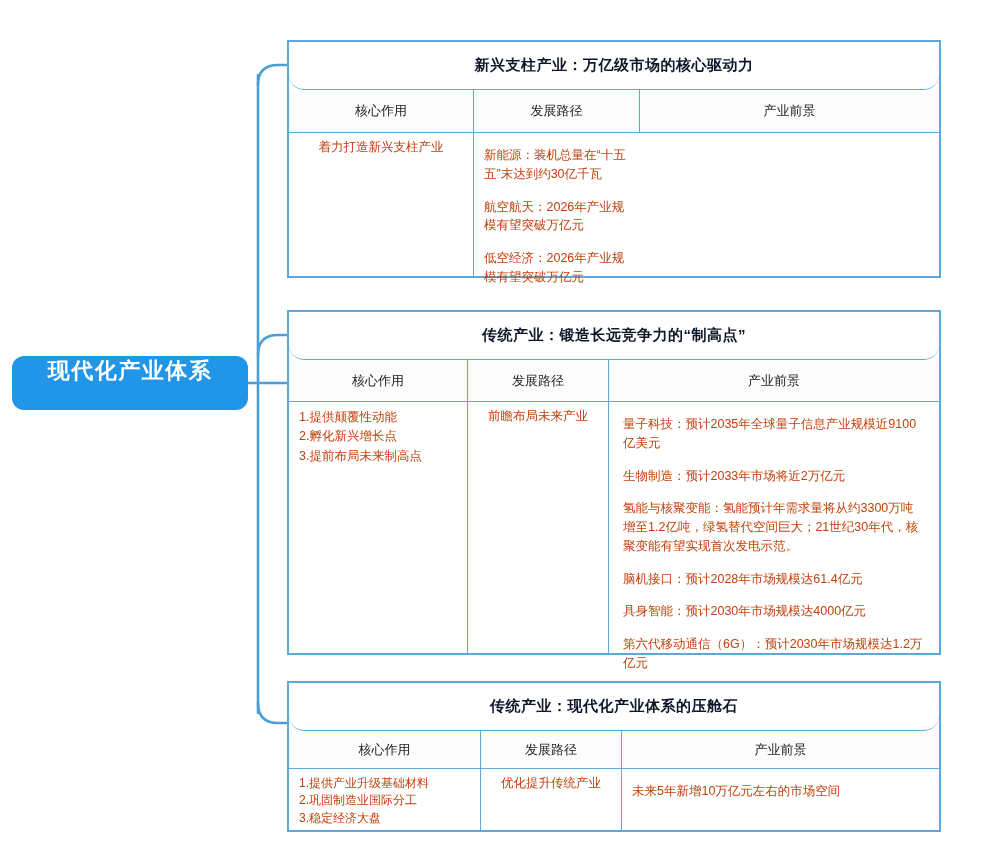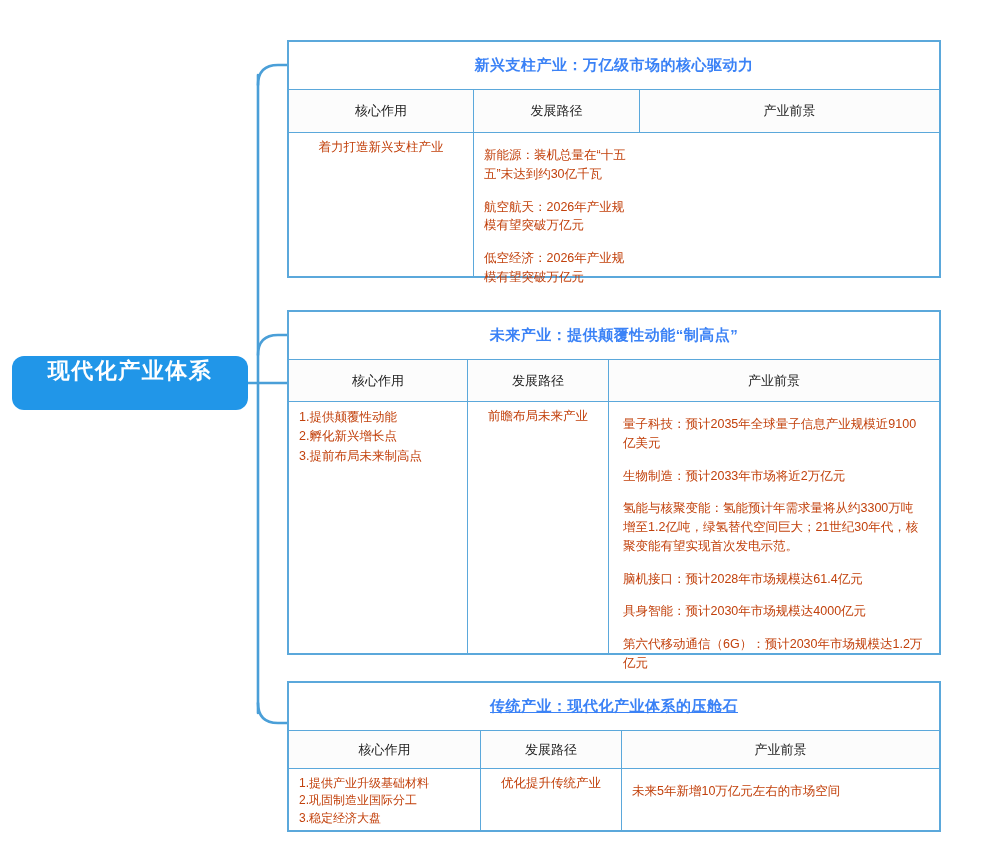--- a/index.html
+++ b/index.html
@@ -49,24 +49,25 @@
     border: 2px solid #5ba8db;
     background: #ffffff;
   }
   .branch-title {
     border-bottom: 1px solid #5ba8db;
     display: flex;
     align-items: center;
     justify-content: center;
     font-size: 15px;
     font-weight: bold;
-    color: #3b82f6;
+    color: #0f172a;
     letter-spacing: .5px;
     text-align: center;
     padding: 0 10px;
+    border-radius: 15px;
   }
   .branch-head {
     display: flex;
     border-bottom: 1px solid #5ba8db;
     background: #fcfcfc;
   }
   .branch-head .hcell {
     display: flex;
     align-items: center;
     justify-content: center;
@@ -122,21 +123,21 @@
   #branch-2 .branch-head .hcell:nth-child(1) { width: 179px; }
   #branch-2 .branch-head .hcell:nth-child(2) { width: 141px; }
   #branch-2 .branch-head .hcell:nth-child(3) { flex: 1; }
   #branch-2 .branch-body { height: 251px; }
   #branch-2 .branch-body .bcell:nth-child(1) { width: 179px; }
   #branch-2 .branch-body .bcell:nth-child(2) { width: 141px; }
   #branch-2 .branch-body .bcell:nth-child(3) { flex: 1; padding: 6px 14px; }
 
   
   #branch-3 { left: 287px; top: 681px; width: 654px; height: 151px; }
-  #branch-3 .branch-title { height: 48px; text-decoration: underline; }
+  #branch-3 .branch-title { height: 48px; }
   #branch-3 .branch-head { height: 38px; }
   #branch-3 .branch-head .hcell:nth-child(1) { width: 192px; }
   #branch-3 .branch-head .hcell:nth-child(2) { width: 141px; }
   #branch-3 .branch-head .hcell:nth-child(3) { flex: 1; }
   #branch-3 .branch-body { height: 61px; }
   #branch-3 .branch-body .bcell:nth-child(1) { width: 192px; }
   #branch-3 .branch-body .bcell:nth-child(2) { width: 141px; }
   #branch-3 .branch-body .bcell:nth-child(3) { flex: 1; }
   #branch-3 .roles { line-height: 1.45; font-size: 12px; }
 </style>
@@ -175,21 +176,21 @@
       <div class="bcell path-cell">着力打造新兴支柱产业</div>
       <div class="bcell prospects">
           <div class="p-item">新能源：装机总量在“十五五”末达到约30亿千瓦</div>
           <div class="p-item">航空航天：2026年产业规模有望突破万亿元</div>
           <div class="p-item">低空经济：2026年产业规模有望突破万亿元</div>
         </div>
     </div>
   </div>
 
   <div class="branch" id="branch-2">
-    <div class="branch-title">未来产业：提供颠覆性动能“制高点”</div>
+    <div class="branch-title">传统产业：锻造长远竞争力的“制高点”</div>
     <div class="branch-head">
       <div class="hcell">核心作用</div>
       <div class="hcell">发展路径</div>
       <div class="hcell">产业前景</div>
     </div>
     <div class="branch-body">
       <div class="bcell">
         <div class="roles">
             <div>1.提供颠覆性动能</div>
             <div>2.孵化新兴增长点</div>

